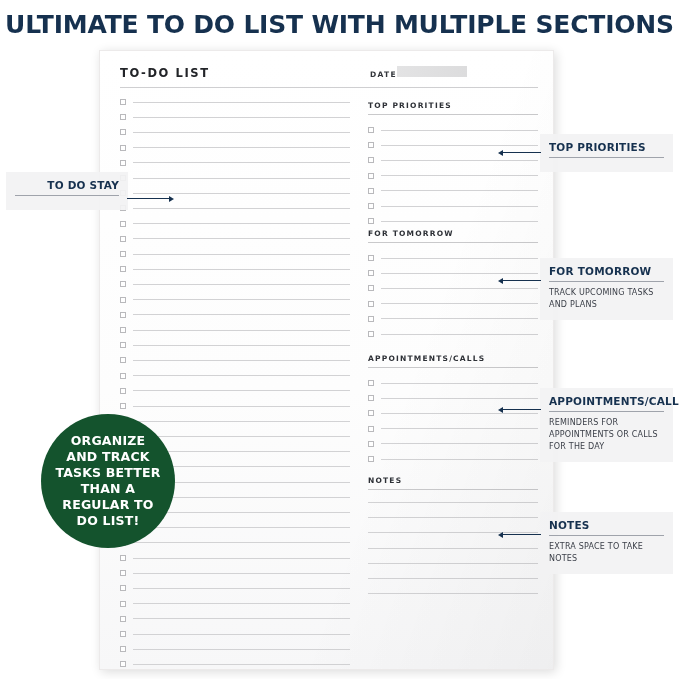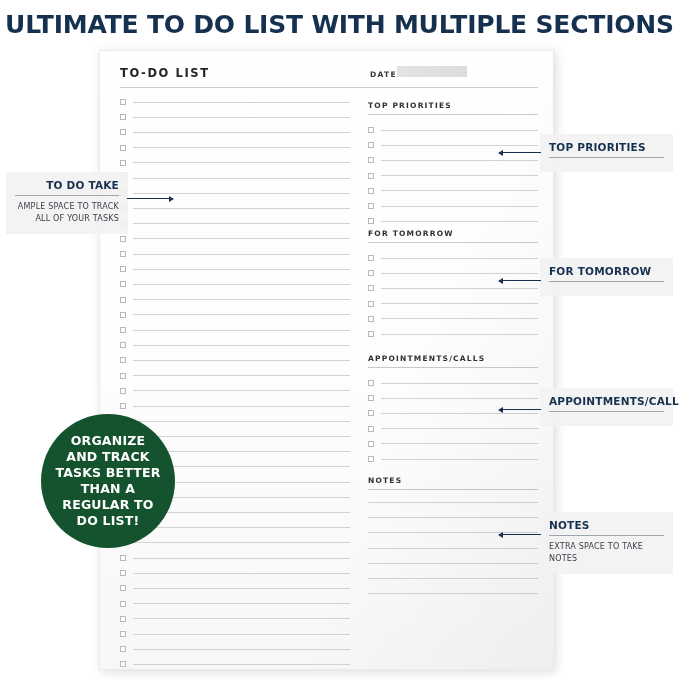--- a/index.html
+++ b/index.html
@@ -441,41 +441,42 @@
         <div class="line-only" style="left: 268px; top: 466.2px; width: 170px;"></div>
         <div class="line-only" style="left: 268px; top: 481.4px; width: 170px;"></div>
         <div class="line-only" style="left: 268px; top: 496.6px; width: 170px;"></div>
         <div class="line-only" style="left: 268px; top: 511.8px; width: 170px;"></div>
         <div class="line-only" style="left: 268px; top: 527px; width: 170px;"></div>
         <div class="line-only" style="left: 268px; top: 542.2px; width: 170px;"></div>
       </div>
   </div>
 
   <div class="callout left" style="left:6px; top:172px; width:122px;">
-    <div class="c-title">TO DO TAKE</div>
+    <div class="c-title">TO DO STAY</div>
     <div class="c-rule"></div>
-    <div class="c-body">AMPLE SPACE TO TRACK ALL OF YOUR TASKS</div>
   </div>
   <div class="pointer to-right" style="left:127px; top:198px; width:42px;"></div>
 
   <div class="callout right" style="left:540px; top:134px; width:133px;">
     <div class="c-title">TOP PRIORITIES</div>
     <div class="c-rule"></div>
   </div>
   <div class="pointer to-left" style="left:503px; top:152px; width:38px;"></div>
 
   <div class="callout right" style="left:540px; top:258px; width:133px;">
     <div class="c-title">FOR TOMORROW</div>
     <div class="c-rule"></div>
+    <div class="c-body">TRACK UPCOMING TASKS AND PLANS</div>
   </div>
   <div class="pointer to-left" style="left:503px; top:280px; width:38px;"></div>
 
   <div class="callout right" style="left:540px; top:388px; width:133px;">
     <div class="c-title">APPOINTMENTS/CALLS</div>
     <div class="c-rule"></div>
+    <div class="c-body">REMINDERS FOR APPOINTMENTS OR CALLS FOR THE DAY</div>
   </div>
   <div class="pointer to-left" style="left:503px; top:409px; width:38px;"></div>
 
   <div class="callout right" style="left:540px; top:512px; width:133px;">
     <div class="c-title">NOTES</div>
     <div class="c-rule"></div>
     <div class="c-body">EXTRA SPACE TO TAKE NOTES</div>
   </div>
   <div class="pointer to-left" style="left:503px; top:534px; width:38px;"></div>
 

